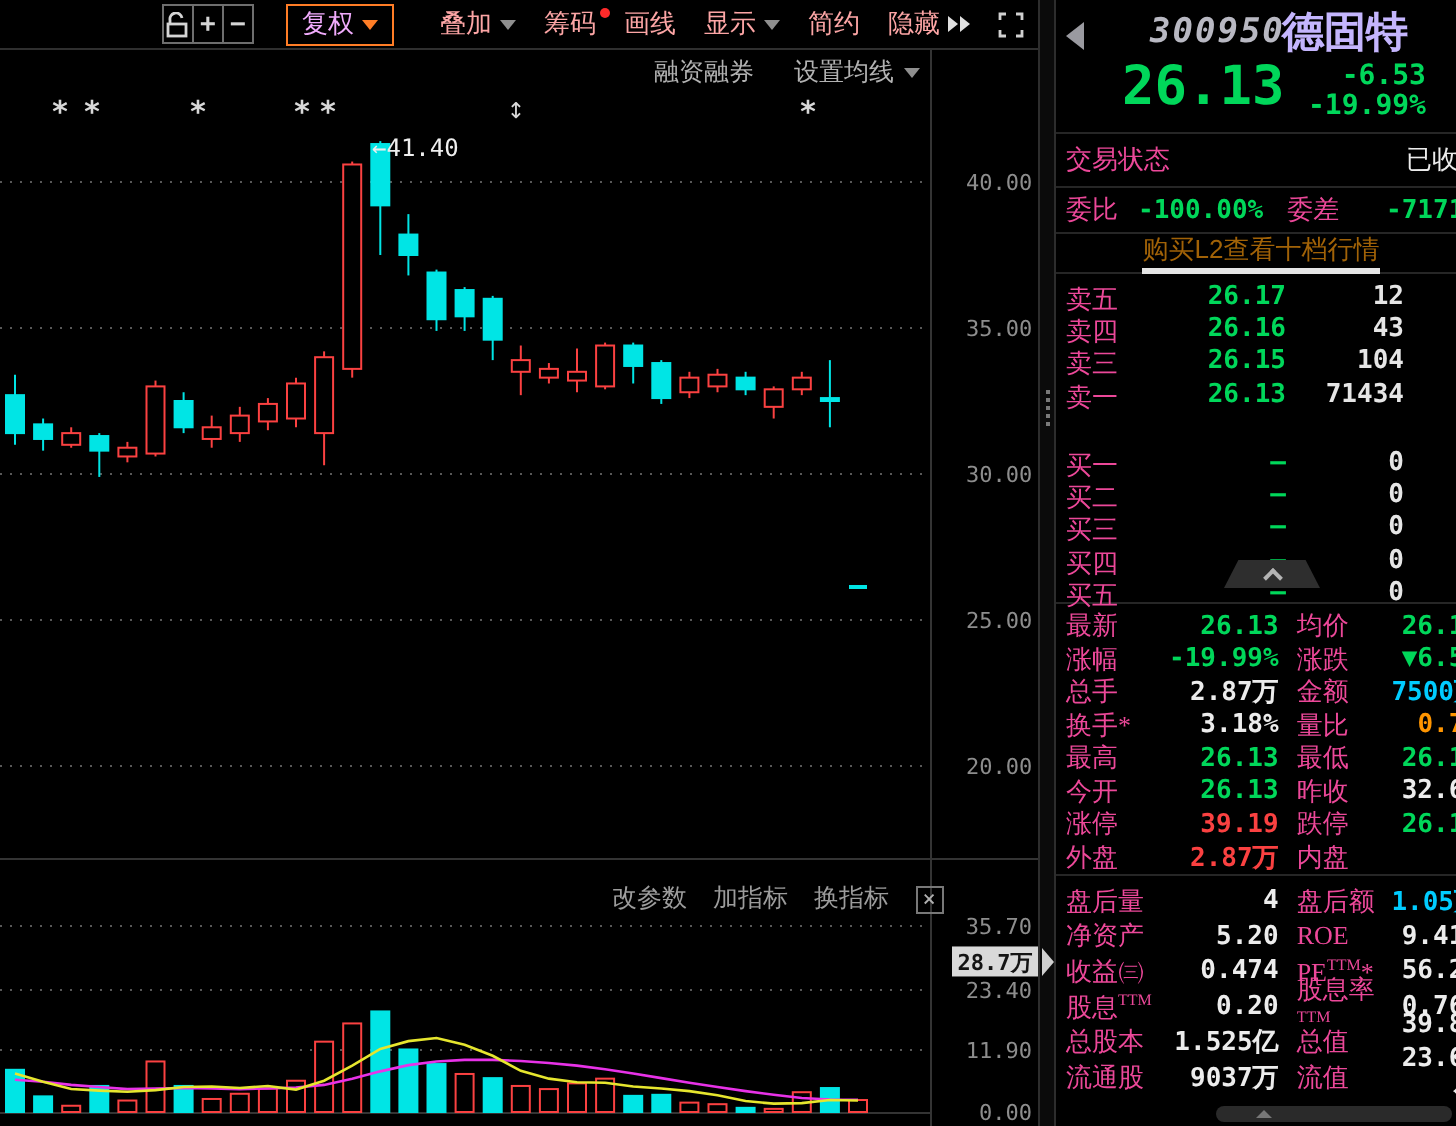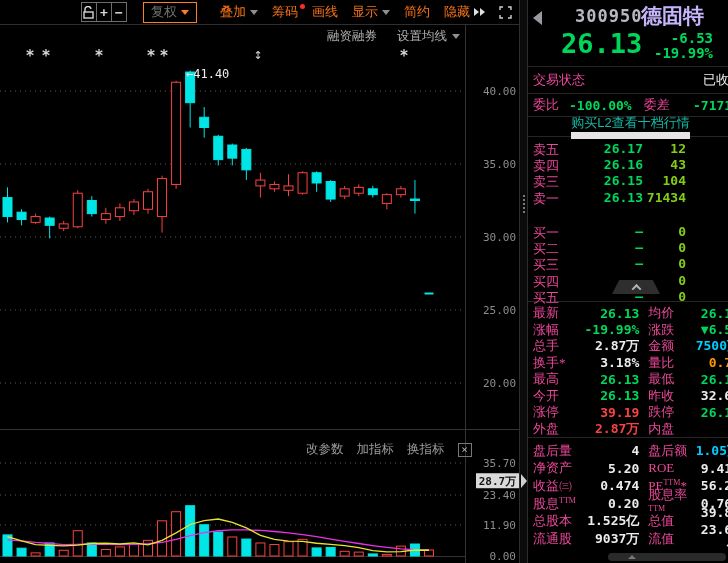--- a/index.html
+++ b/index.html
@@ -19,22 +19,22 @@
   .volbox-t { fill:#141414; font:bold 11px "DejaVu Sans Mono",monospace; }
 
   
   #toolbar { position:absolute; left:0; top:0; width:519px; height:25px;
     display:flex; align-items:center; background:#000; border-bottom:1px solid #2f2f2f; }
   .tb-spacer { width:99px; }
   .tb-box { width:19px; height:20px; border:1px solid #6e6e6e; margin-left:-1px;
     display:flex; align-items:center; justify-content:center; color:#d5d5d5;
     font:bold 13px "DejaVu Sans Mono",monospace; cursor:pointer; }
   .tb-btn { height:21px; padding:0 7px; display:flex; align-items:center; gap:4px;
-    color:#f97316; font-size:13px; cursor:pointer; position:relative; white-space:nowrap; }
-  .tb-btn.active { border:1px solid #ff7d26; color:#737373; margin:0 16px; }
+    color:#fca5a5; font-size:13px; cursor:pointer; position:relative; white-space:nowrap; }
+  .tb-btn.active { border:1px solid #ff7d26; color:#f0abfc; margin:0 16px; }
   .caret { width:0; height:0; border-left:4px solid transparent; border-right:4px solid transparent;
     border-top:5px solid #8f8f8f; display:inline-block; }
   .caret.orange { border-top-color:#ff7d26; }
   .red-dot { position:absolute; top:2px; right:0px; width:5px; height:5px;
     border-radius:50%; background:#ff2a2a; }
   .dbl-arrow { display:inline-flex; gap:1px; }
   .dbl-arrow i { width:0; height:0; border-top:4px solid transparent; border-bottom:4px solid transparent;
     border-left:5px solid #e0e0e0; }
   
   #chart-tools { position:absolute; left:0; top:28px; width:460px; display:flex;
@@ -61,42 +61,42 @@
     overflow:hidden; background:#000; color:#ececec; font-size:13px; }
   .num { font-family:"DejaVu Sans Mono",monospace; font-weight:bold; }
   .green { color:#00d75a; } .red { color:#fb4141; } .cyan { color:#00ccff; }
   .orange { color:#ff9500; } .white { color:#ececec; } .gray { color:#ec4899;font-family:Liberation Serif, serif; }
   .divider { border-bottom:1px solid #262626; }
 
   #q-head { height:67px; position:relative; border-bottom:1px solid #262626; }
   .back-arr { position:absolute; left:5px; top:11px; width:0; height:0;
     border-top:7px solid transparent; border-bottom:7px solid transparent;
     border-right:9px solid #9a9aa0; cursor:pointer; }
-  #q-code { position:absolute; left:47px; top:6px; font-size:17px; color:#b8b8c2; letter-spacing:1px; }
+  #q-code { position:absolute; left:47px; top:6px; font-size:17px; color:#b8b8c2; letter-spacing:1px;font-style:italic; }
   #q-name { position:absolute; left:113px; top:2px; font-size:21px; font-weight:bold; color:#c4b5fd; }
   #q-last { position:absolute; left:33px; top:28px; font-size:27px; }
   #q-chg-blk { position:absolute; right:15px; top:31px; text-align:right;
     font-size:14px; line-height:15px; }
 
   .q-row { display:flex; align-items:center; padding-left:5px; }
   #row-status { height:27px; }
   #row-status .rv-over { margin-left:auto; margin-right:-14px; }
   #row-weibi { height:23px; }
   #row-weibi .wb-val { margin-left:10px; }
   #row-weibi .wc-lab { margin-left:12px; }
   #row-weibi .rv-over { margin-left:auto; margin-right:-12px; }
   #row-link { height:20px; justify-content:center; }
-  #l2-link { color:#14b8a6; border-bottom:7px solid #e5e5e5; cursor:pointer; font-size:13px; }
+  #l2-link { color:#a16207; border-bottom:3px solid #e5e5e5; cursor:pointer; font-size:13px; }
 
   #asks { padding-top:4px; height:85px; }
   #bids { position:relative; padding-top:2px; height:80px; border-bottom:1px solid #262626; }
   .ob-row { display:flex; align-items:flex-start; height:16.2px; padding-left:5px; }
   .ob-lab { width:42px; }
   .ob-price { width:68px; text-align:right; font-size:13px; }
-  .ob-qty { flex:1; text-align:right; padding-right:42px; color:#84cc16; font-size:13px; }
+  .ob-qty { flex:1; text-align:right; padding-right:26px; color:#e5e5e5; font-size:13px; }
   #ob-collapse { position:absolute; left:84px; top:58px; width:48px; height:14px;
     background:#2e2e2e; clip-path:polygon(0 100%,15% 0,85% 0,100% 100%);
     display:flex; align-items:center; justify-content:center; cursor:pointer; }
   #ob-collapse i { width:7px; height:7px; border-left:2px solid #b4b4b4; border-top:2px solid #b4b4b4;
     transform:rotate(45deg) translate(1px,1px); }
 
   #stats { padding-top:3px; height:136px; border-bottom:1px solid #262626; }
   .st-row { display:flex; align-items:center; height:16.5px; padding-left:5px; font-size:13px; }
   .sl { width:47px; } .slv { width:62px; text-align:right; }
   .sr { width:44px; margin-left:9px; } .srv { width:50px; text-align:right; margin-right:-12px; }

